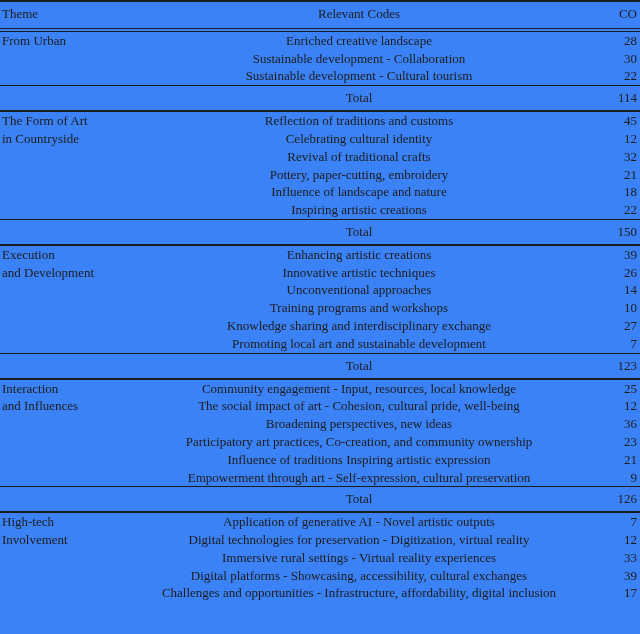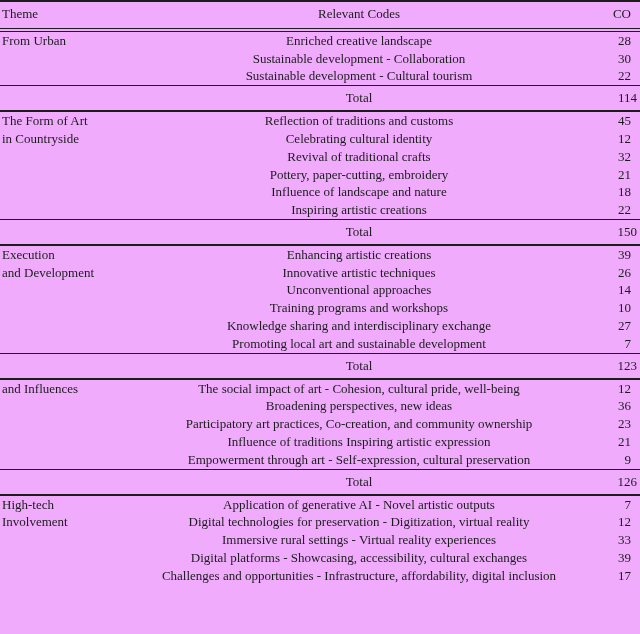--- a/index.html
+++ b/index.html
@@ -3,21 +3,21 @@
 <meta charset="utf-8">
 <style>
   html, body {
     margin: 0;
     padding: 0;
     background: #ffffff;
   }
   #page {
     width: 640px;
     height: 634px;
-    background: #f0abfc;
+    background: #3b82f6;
     overflow: hidden;
     font-family: "Liberation Serif", "DejaVu Serif", serif;
     color: #1c1c1c;
   }
   table.coding-table {
     width: 640px;
     border-collapse: collapse;
     table-layout: fixed;
     font-size: 13px;
   }
@@ -37,21 +37,21 @@
     padding: 0.4px 0;
     vertical-align: middle;
     white-space: nowrap;
     overflow: visible;
   }
   .col-theme { width: 112px; }
   .col-codes { width: 494px; }
   .col-count { width: 34px; }
   th.theme, td.theme { text-align: left; padding-left: 2px; }
   th.code,  td.code  { text-align: center; }
-  th.count, td.count { text-align: right; padding-right: 9px; }
+  th.count, td.count { text-align: right; padding-right: 3px; }
   tr.total-row {
     border-top: 1.5px solid #1c1c1c;
     border-bottom: 2px solid #1c1c1c;
   }
   tr.total-row td { height: 20px; padding: 2px 0; }
   tr.total-row td.count { padding-right: 3px; }
 </style>
 </head>
 <body>
 
@@ -154,20 +154,25 @@
           <td class="theme"></td>
           <td class="code">Promoting local art and sustainable development</td>
           <td class="count">7</td>
         </tr>
         <tr class="total-row">
           <td class="theme"></td>
           <td class="code">Total</td>
           <td class="count">123</td>
         </tr>
         <tr>
+          <td class="theme">Interaction</td>
+          <td class="code">Community engagement - Input, resources, local knowledge</td>
+          <td class="count">25</td>
+        </tr>
+        <tr>
           <td class="theme">and Influences</td>
           <td class="code">The social impact of art - Cohesion, cultural pride, well-being</td>
           <td class="count">12</td>
         </tr>
         <tr>
           <td class="theme"></td>
           <td class="code">Broadening perspectives, new ideas</td>
           <td class="count">36</td>
         </tr>
         <tr>

